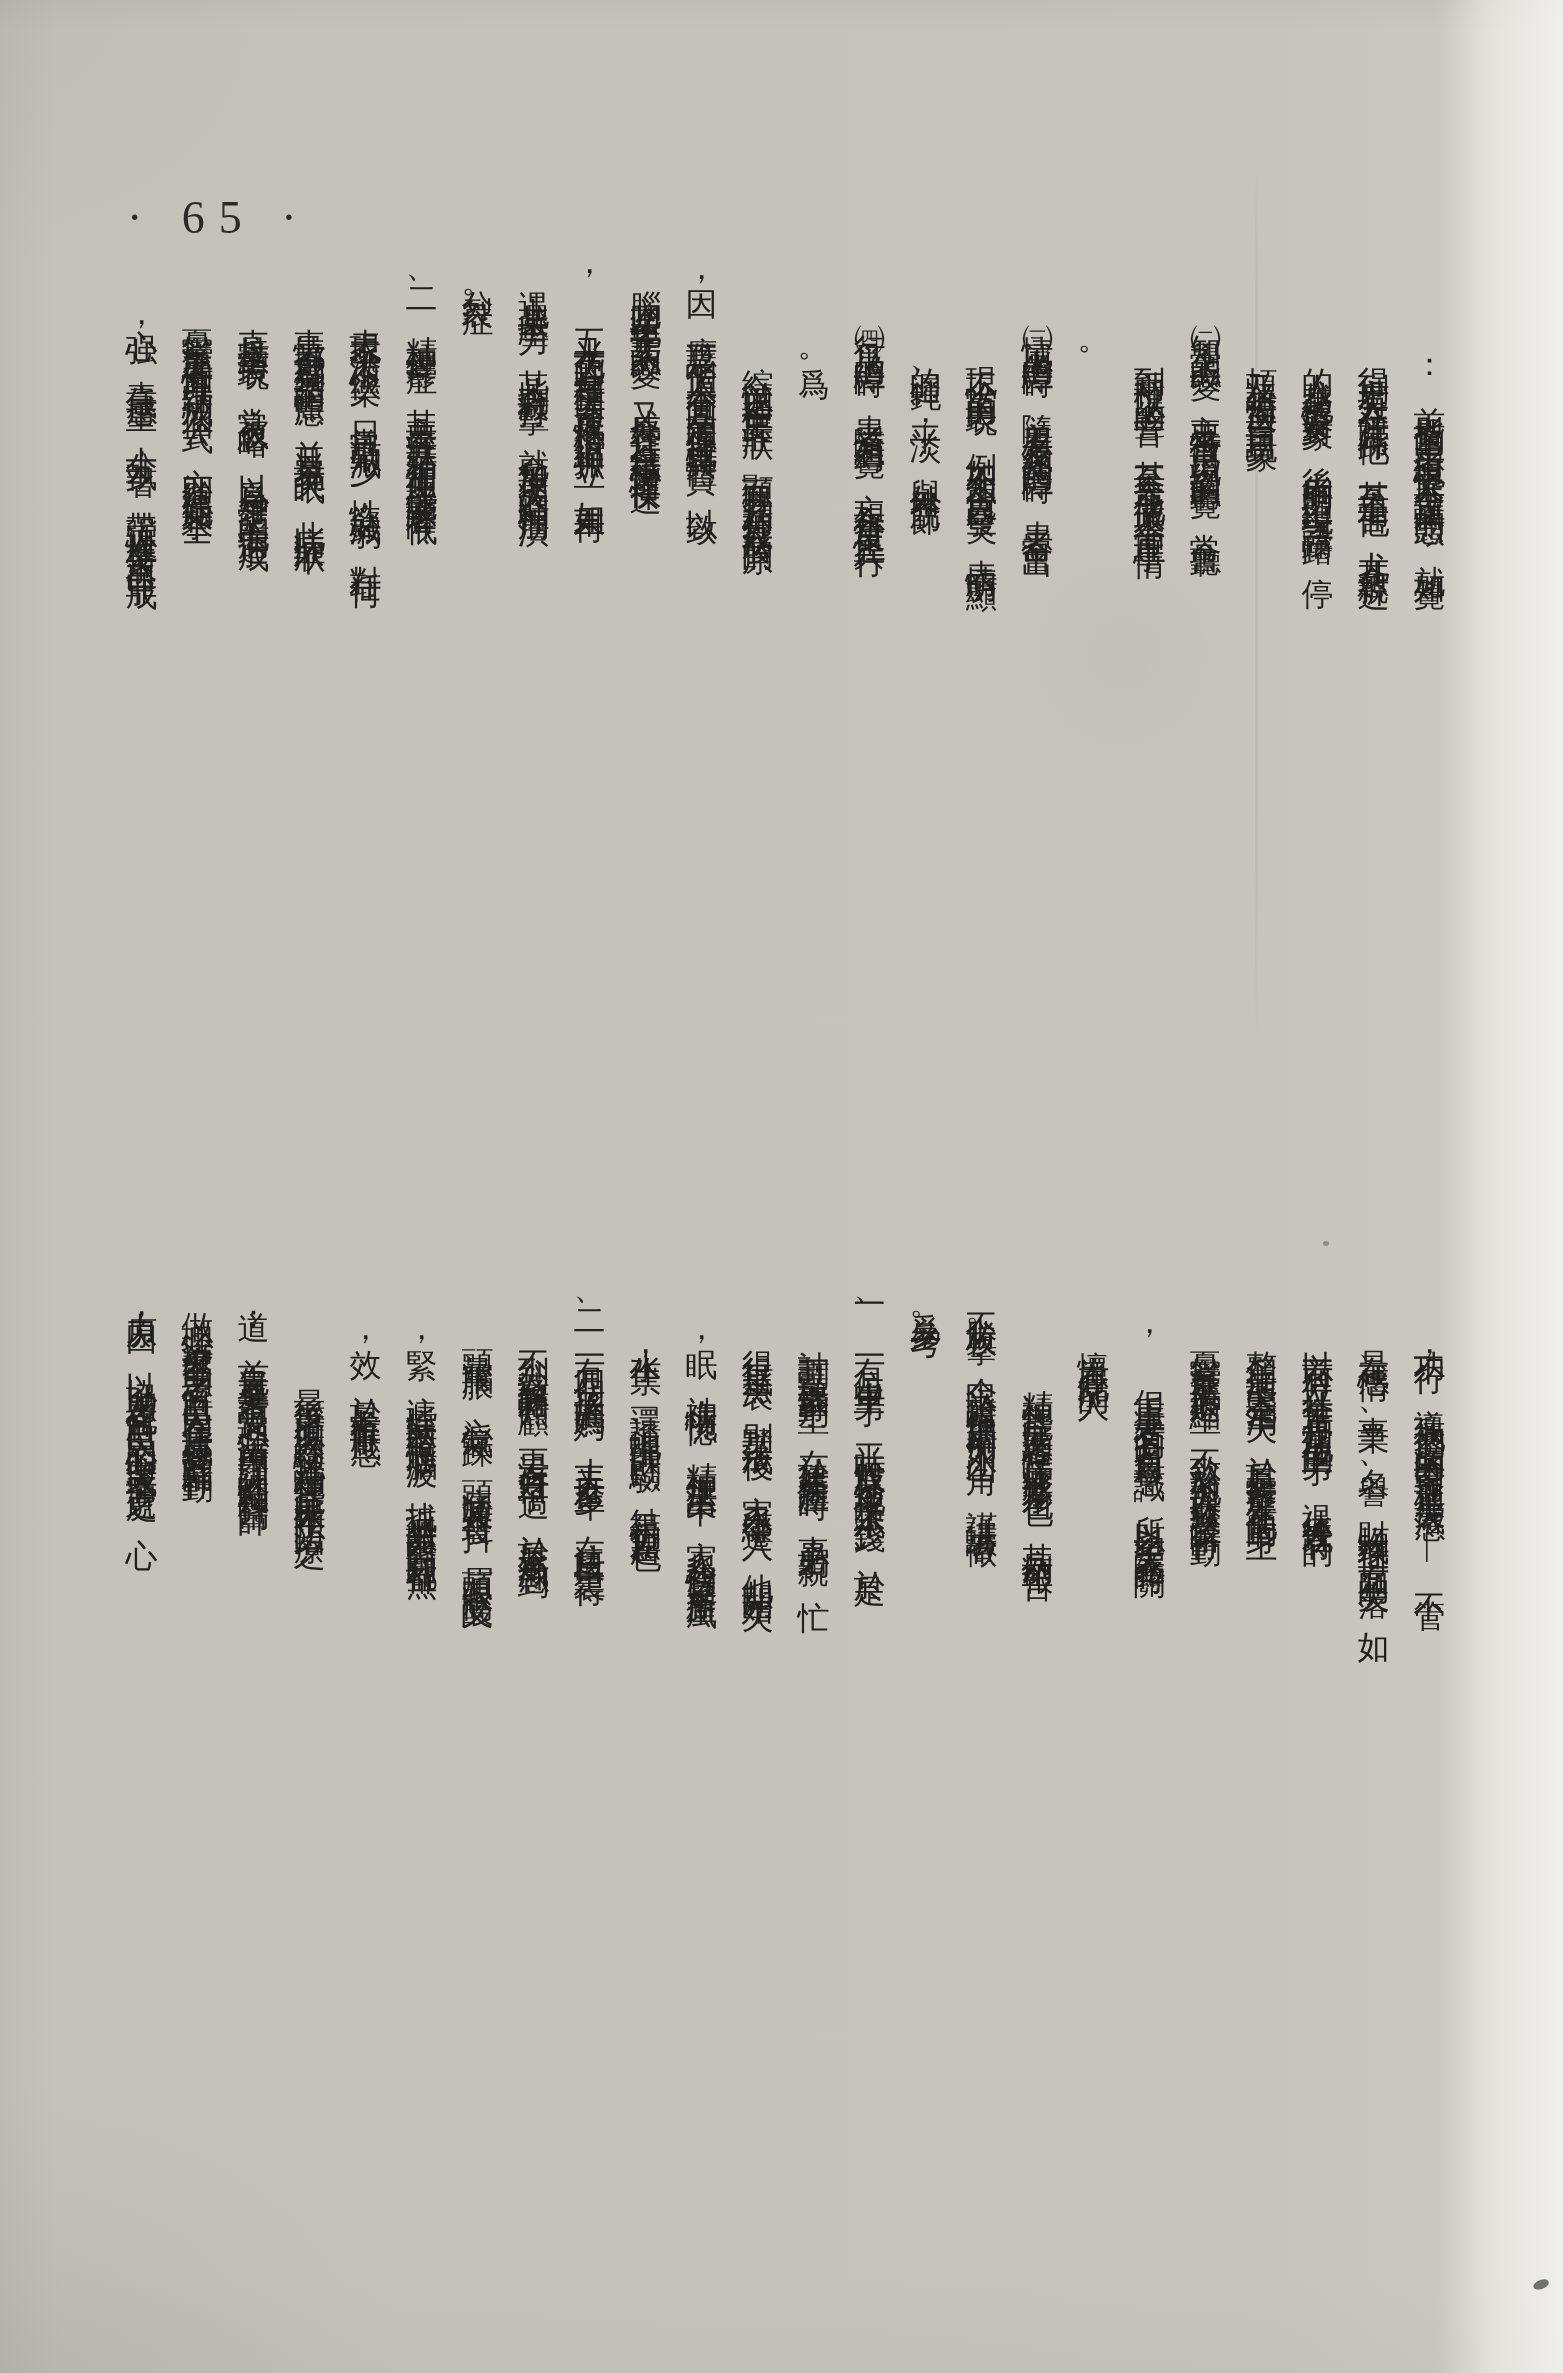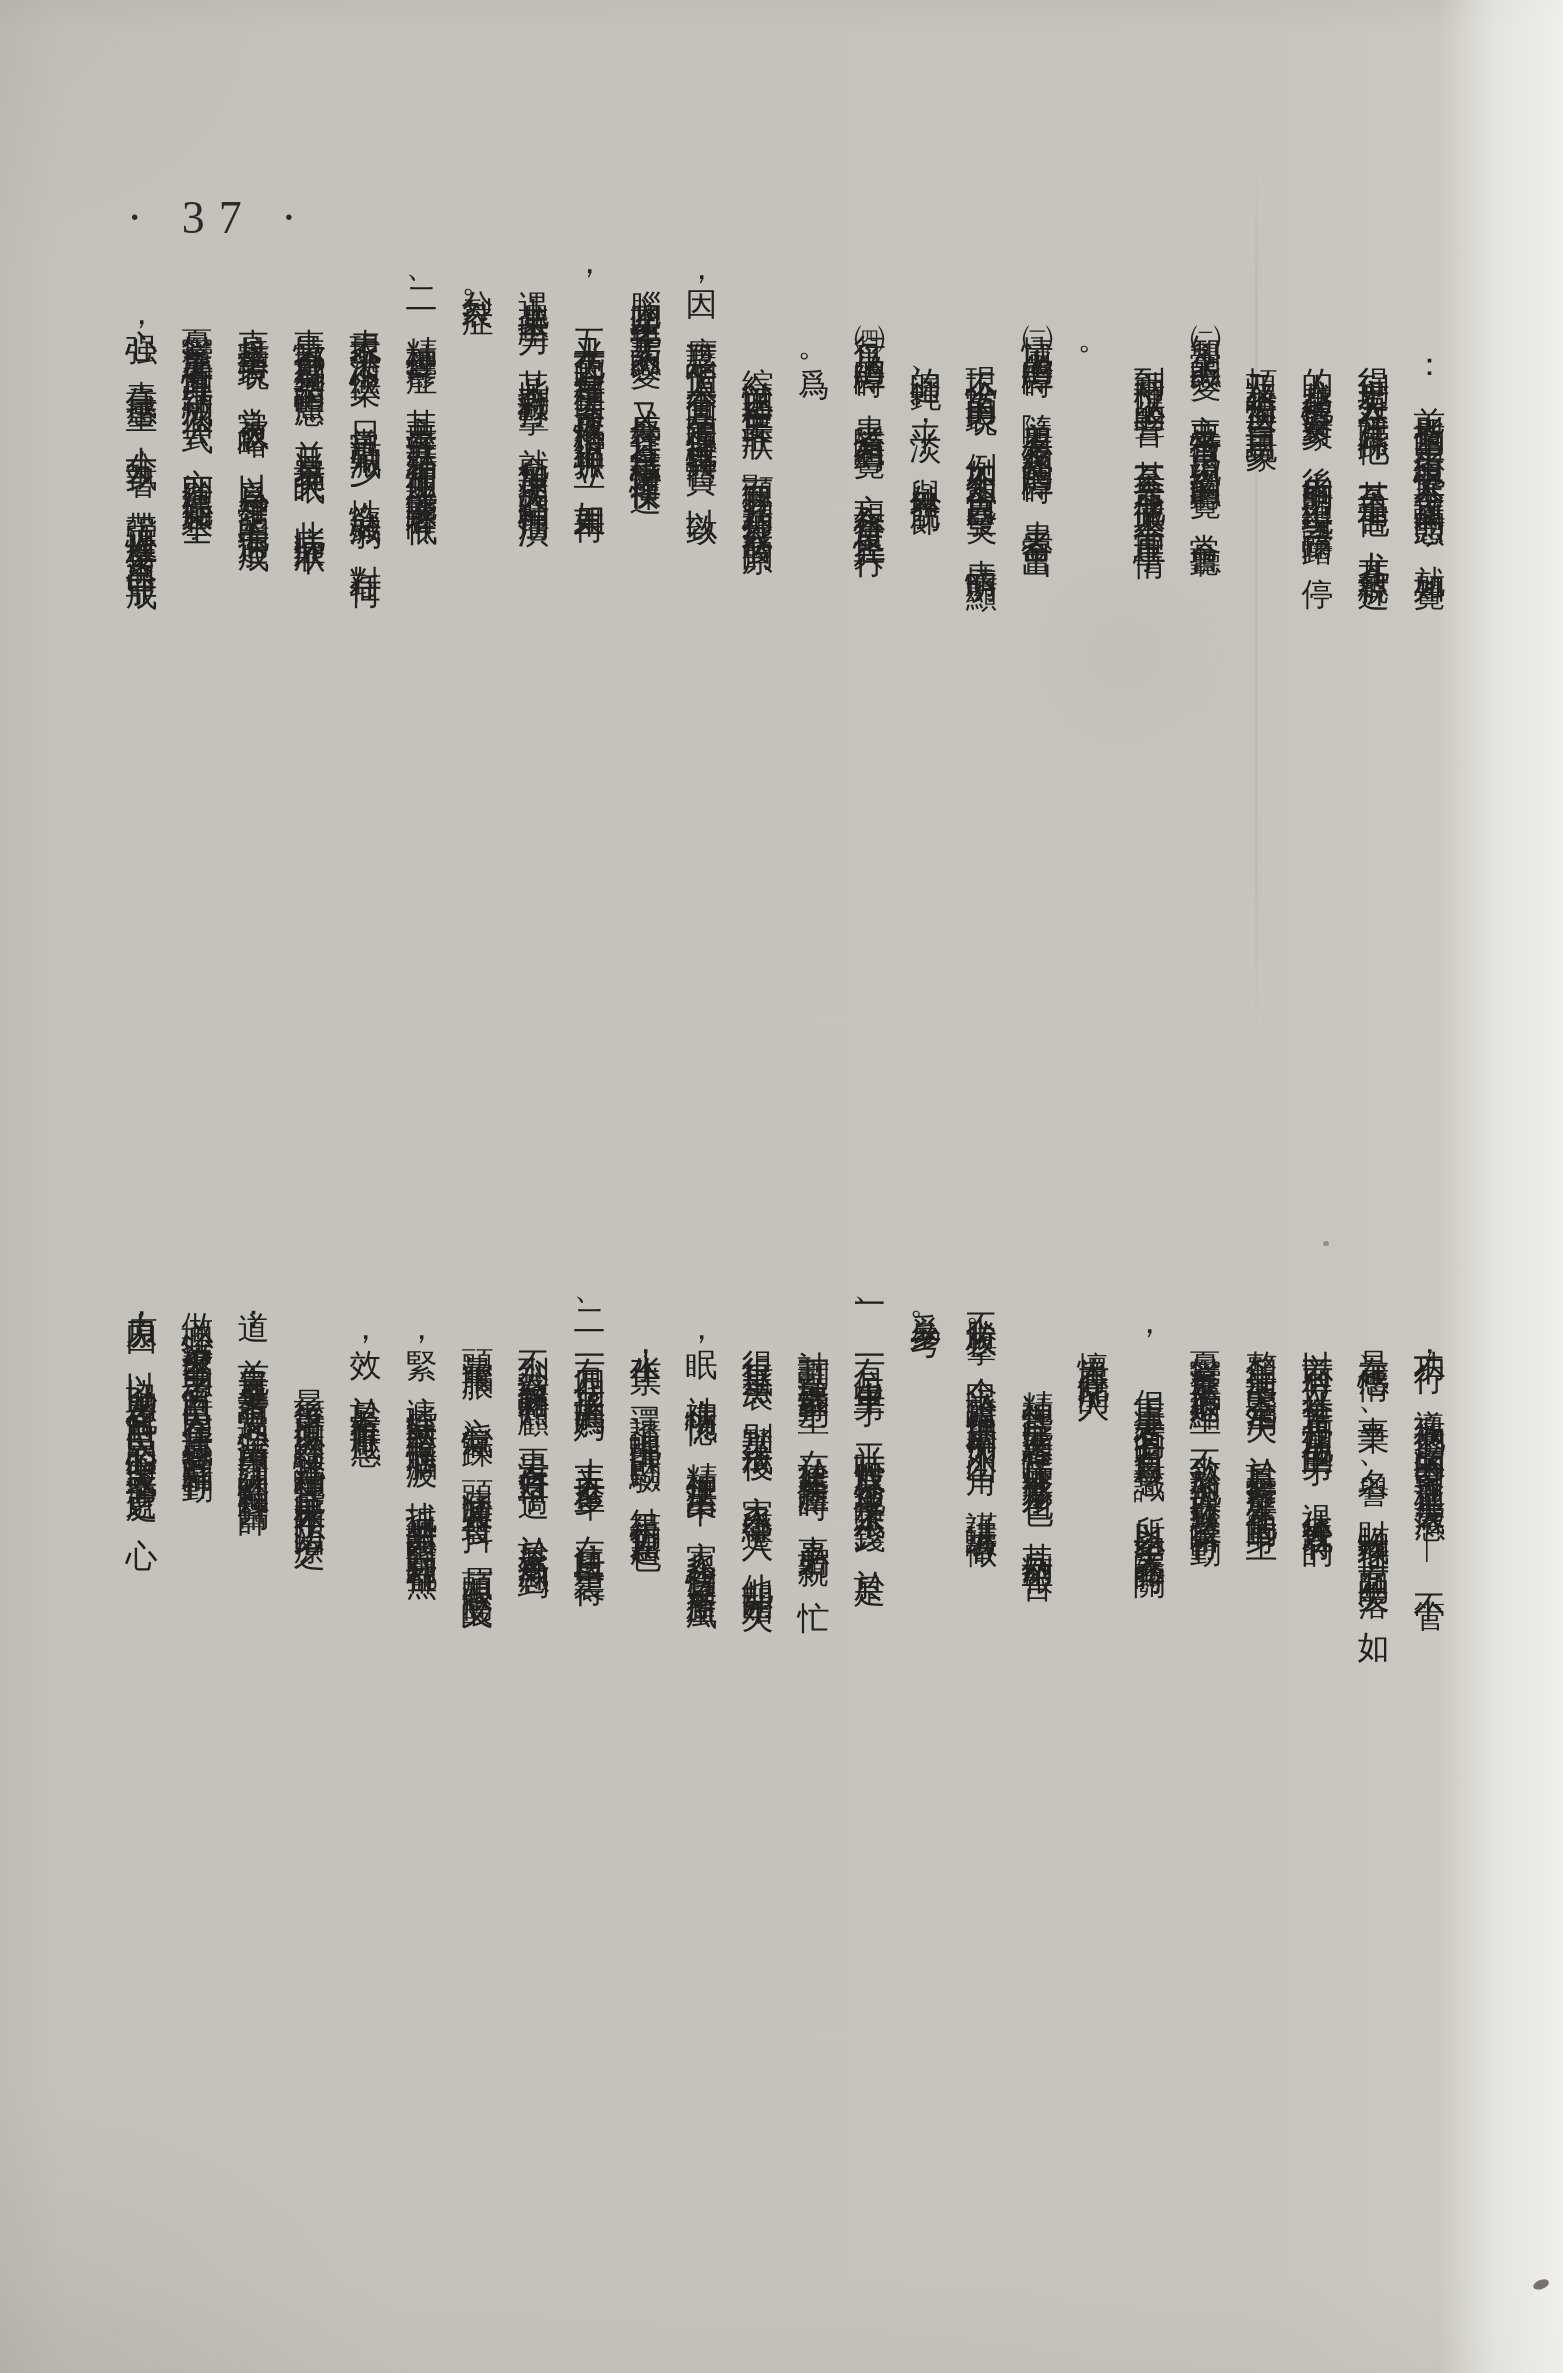--- a/index.html
+++ b/index.html
@@ -97,21 +97,21 @@
 <body>
 
 <div class="shade edge-right-light"></div>
 <div class="shade corner-shade-bl"></div>
 <div class="shade corner-shade-tl"></div>
 <div class="shade fold-line"></div>
 <div class="shade smudge"></div>
 <div class="shade speck-1"></div>
 <div class="shade speck-2"></div>
 
-<div class="page-number">· 37 ·</div>
+<div class="page-number">· 65 ·</div>
 
 <div class="v-band band-upper">
   <p class="i2">：前者指的是患者出現怪異不合邏輯的念頭，就如覺</p>
   <p class="i2">得到處有人在注意跟踪他，甚至迫害他，尤其愈親近</p>
   <p class="i2">的人越是他懷疑對象。後者則明顯出現言語躊躇、停</p>
   <p class="i2">頓及語無倫次自言自語現象。</p>
   <p class="i1">㈡知覺上的改變：主要特徵爲出現幻覺的聽覺，常會聽</p>
   <p class="i2">到兩種以上的聲音，甚至會命令他做些不合常理事情</p>
   <p class="i2">。</p>
   <p class="i1">㈢情感上的障碍：隨着思考及知覺的障碍，患者常會出</p>

